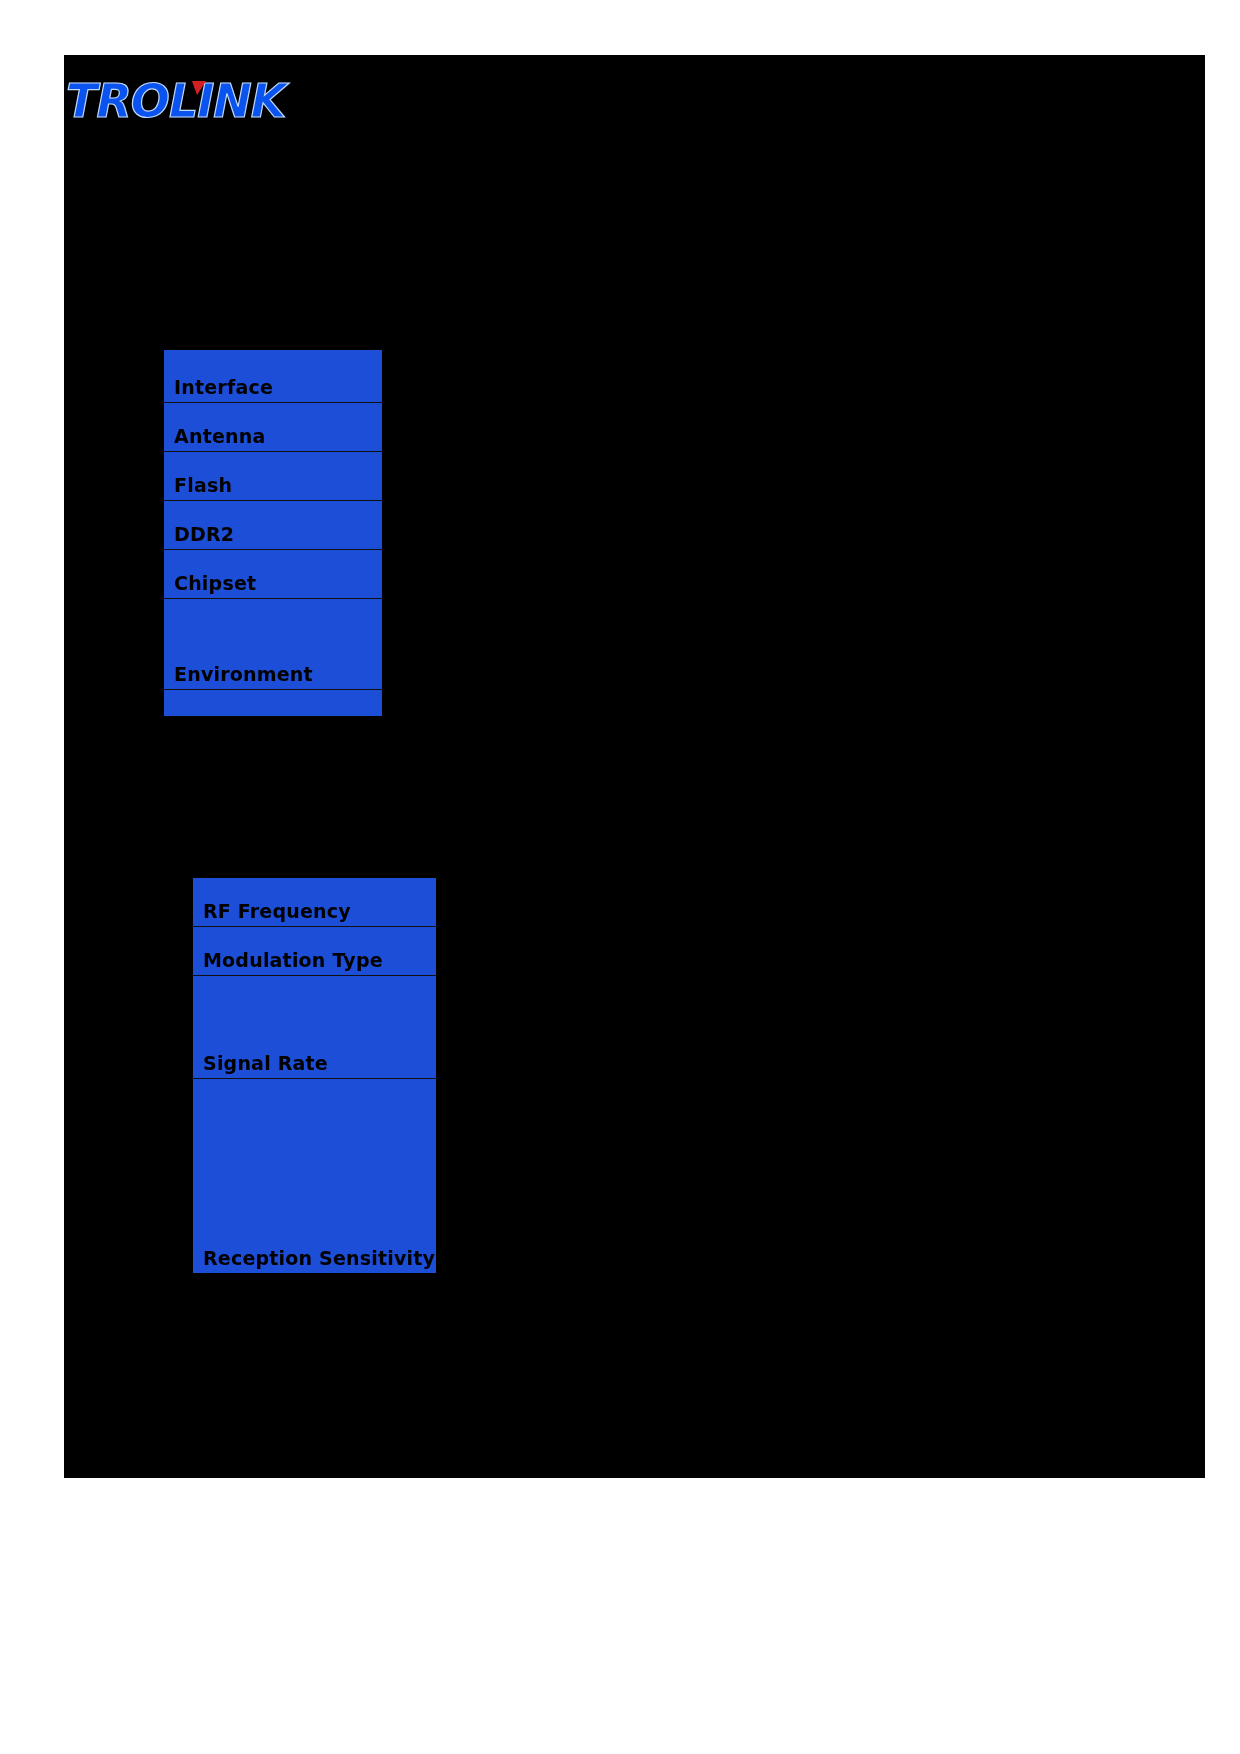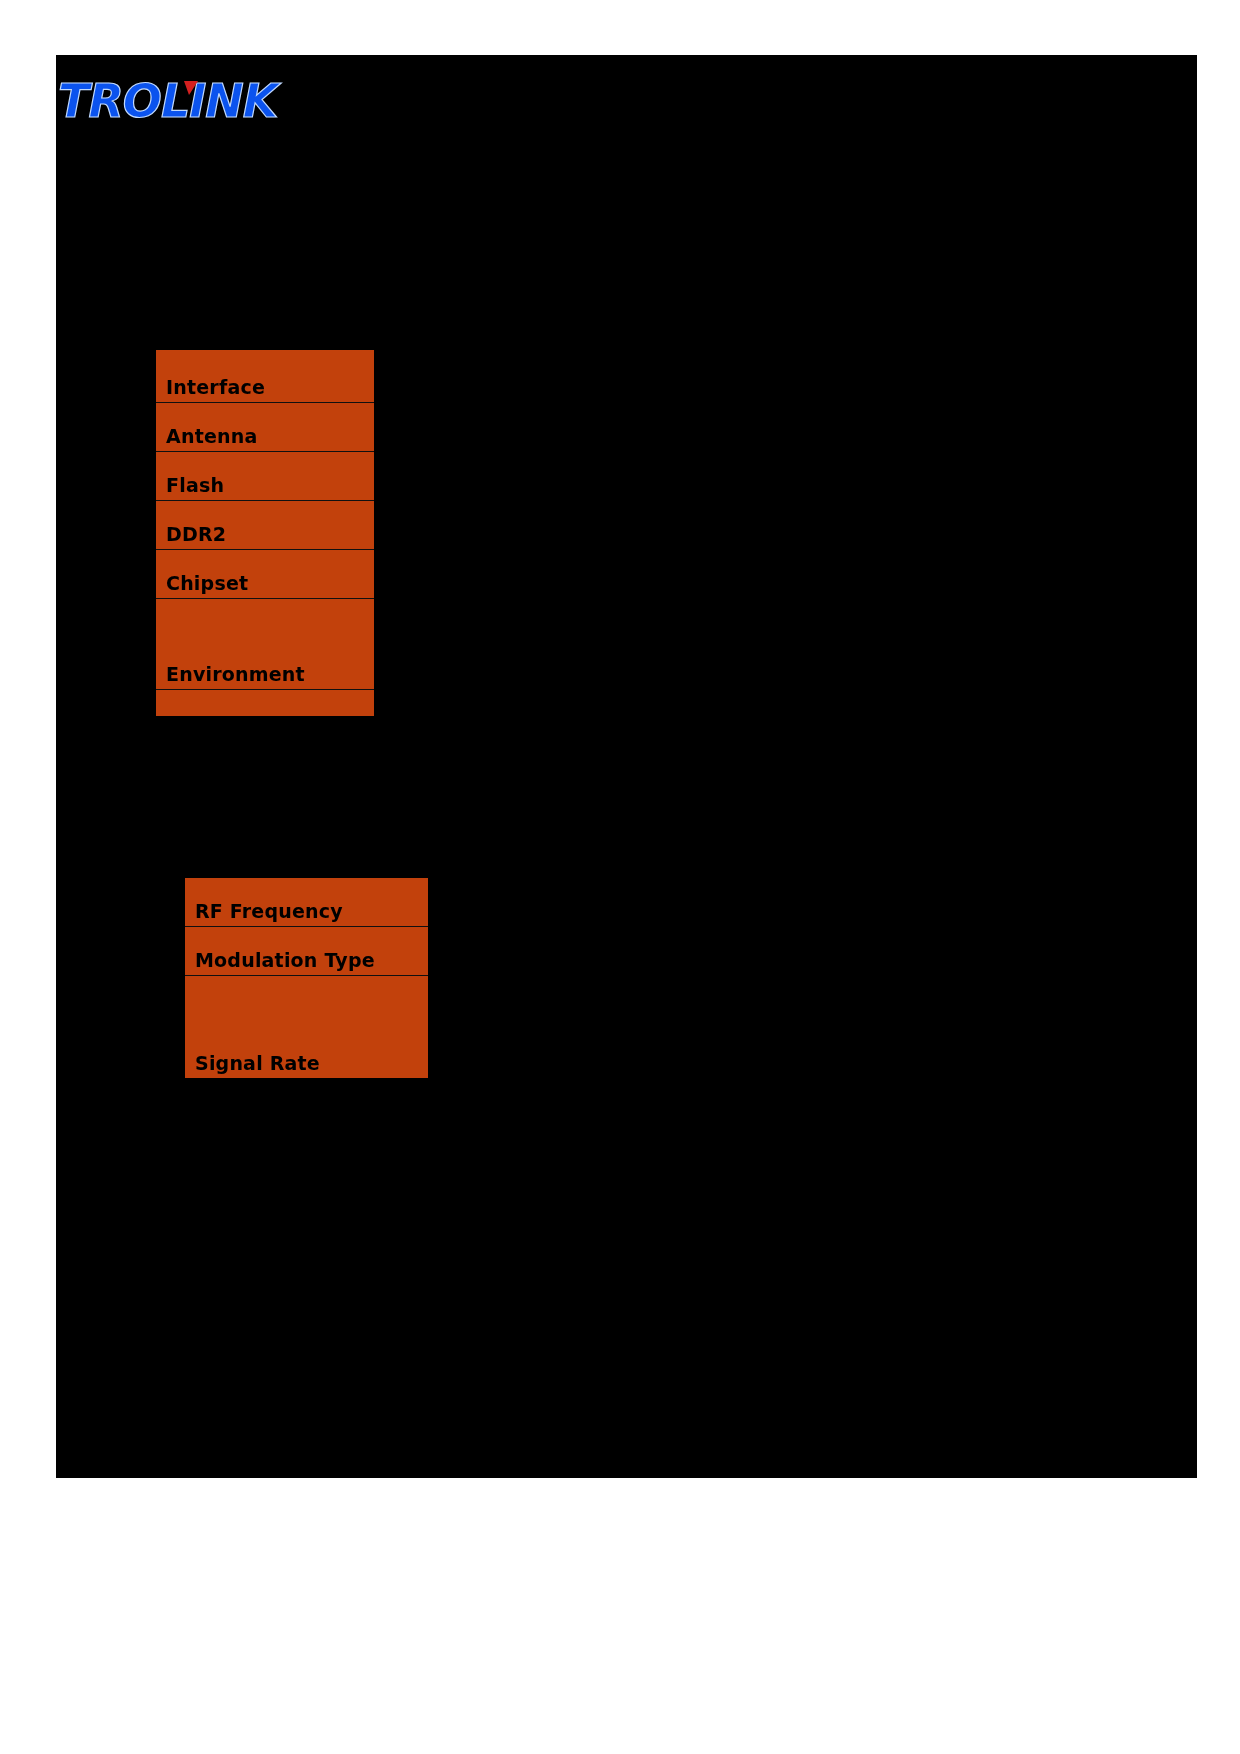--- a/index.html
+++ b/index.html
@@ -11,21 +11,21 @@
     width: 1240px;
     height: 1754px;
     font-family: "DejaVu Sans", sans-serif;
     position: relative;
     overflow: hidden;
   }
 
   
   #page-sheet {
     position: absolute;
-    left: 56px;
+    left: 64px;
     top: 55px;
     width: 1141px;
     height: 1423px;
     background: #000000;
   }
 
   
   #brand-logo {
     position: absolute;
     left: 0px;
@@ -38,21 +38,21 @@
   
   .spec-table {
     position: absolute;
     border-collapse: collapse;
     border-spacing: 0;
     table-layout: fixed;
     background: #d7d7d7;
     border: 2px solid #000000;
   }
   .spec-table td {
-    background: #c2410c;
+    background: #1d4ed8;
     border-top: 1px solid #101010;
     border-bottom: 1px solid #101010;
     padding: 0;
     vertical-align: bottom;
   }
   .spec-table td.label {
     color: #000000;
     font-weight: bold;
     font-size: 19px;
     letter-spacing: 0.2px;
@@ -122,16 +122,19 @@
     <tbody>
       <tr class="h44">
         <td class="label">RF Frequency</td>
       </tr>
       <tr class="h44">
         <td class="label">Modulation Type</td>
       </tr>
       <tr class="h98">
         <td class="label">Signal Rate</td>
       </tr>
+      <tr class="h190">
+        <td class="label">Reception Sensitivity</td>
+      </tr>
     </tbody>
   </table>
 
 </div>
 
 </body></html>

